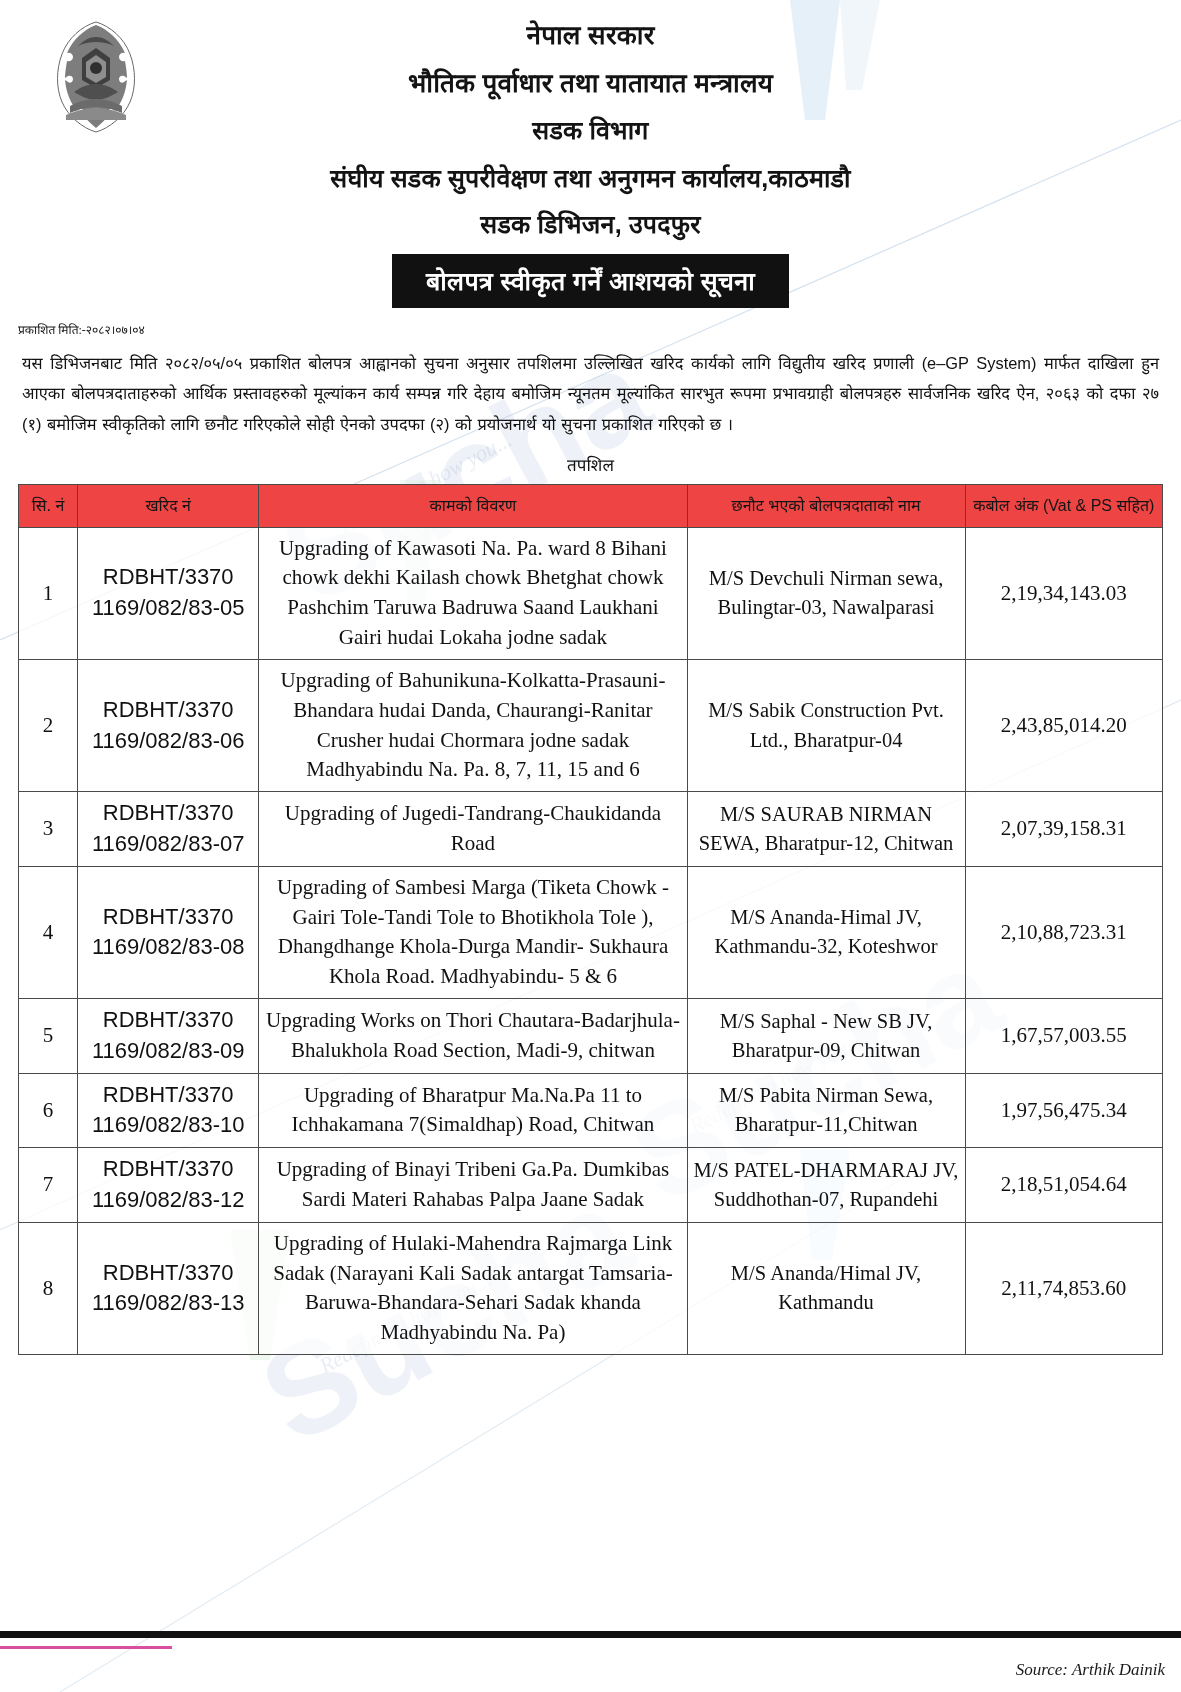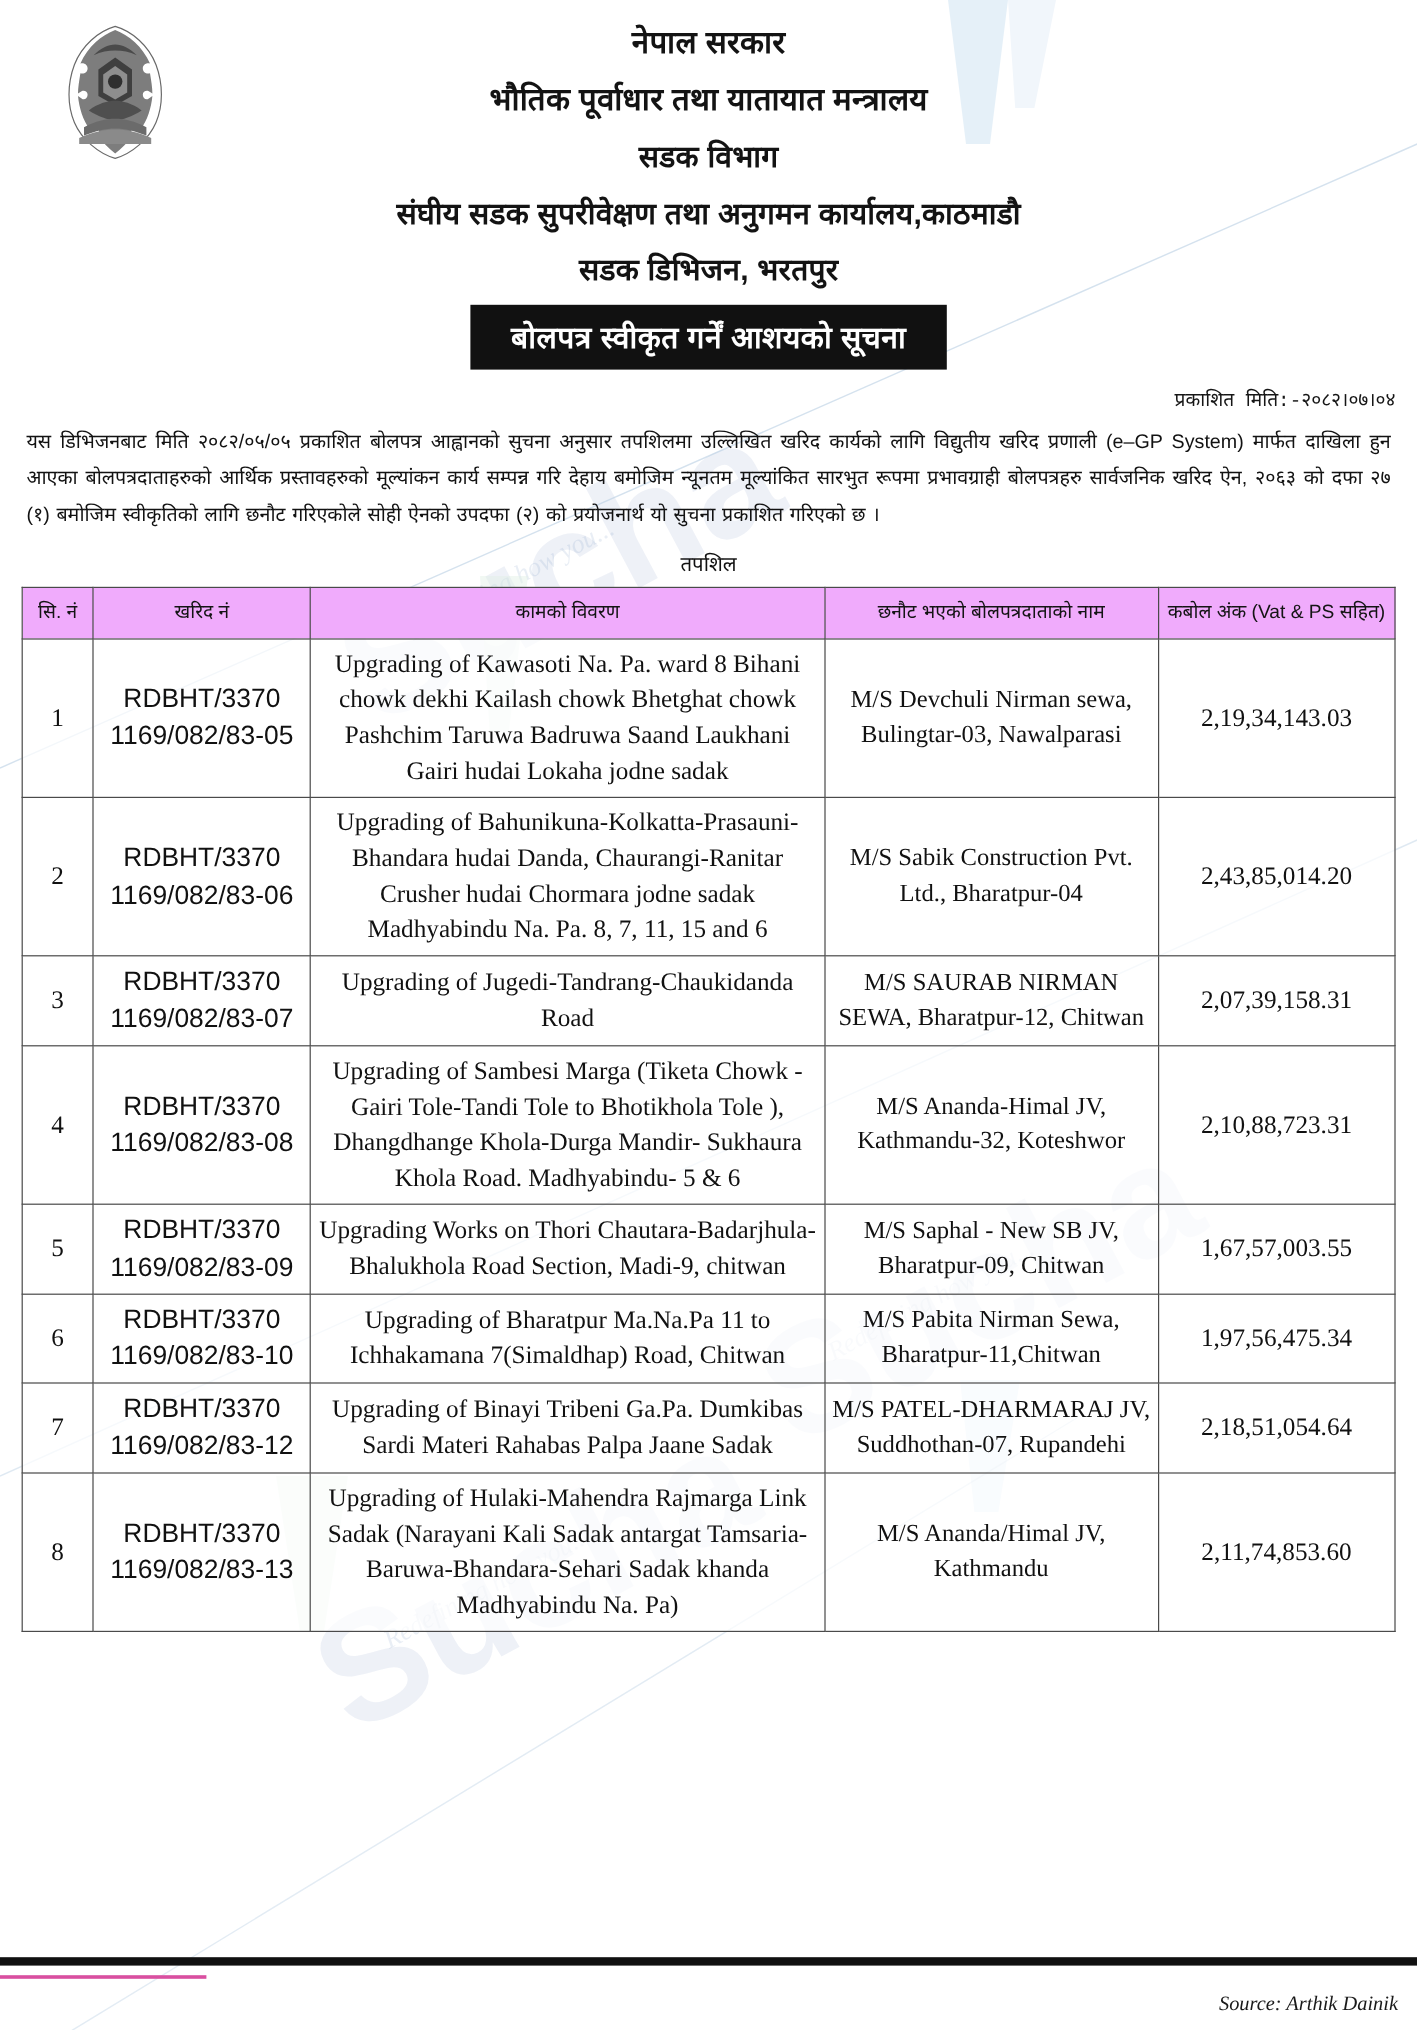--- a/index.html
+++ b/index.html
@@ -83,23 +83,23 @@
     background: #111111;
     color: #ffffff;
     font-family: "Liberation Sans", "DejaVu Sans", sans-serif;
     font-weight: bold;
     font-size: 25px;
     padding: 9px 34px 11px 34px;
     letter-spacing: .4px;
   }
 
   .pub-date {
-    text-align: right;
-    font-family: Liberation Mono, monospace;
-    font-size: 16px;
+    text-align: left;
+    font-family: Liberation Serif, serif;
+    font-size: 12px;
     margin-top: 13px;
     color: #161616;
   }
 
   
   .intro {
     font-family: "Liberation Sans", "DejaVu Sans", sans-serif;
     font-size: 16.4px;
     line-height: 1.85;
     text-align: justify;
@@ -125,21 +125,21 @@
     background: rgba(255,255,255,0.72);
   }
   table.notice th,
   table.notice td {
     border: 1px solid #4a4a4a;
     vertical-align: middle;
     text-align: center;
     padding: 6px 6px;
   }
   table.notice thead th {
-    background: #f0abfc;
+    background: #ef4444;
     font-family: "Liberation Sans", "DejaVu Sans", sans-serif;
     font-weight: normal;
     font-size: 16px;
     line-height: 1.35;
     padding: 10px 4px;
     color: #141414;
   }
   thead th.h-sn { width: 46px; }
   thead th.h-pno { width: 160px; }
   thead th.h-desc { width: 390px; }
@@ -252,21 +252,21 @@
           <path d="M30 88 C40 83 48 81 56 81 C64 81 72 83 82 88 L82 95 C72 91 64 89 56 89 C48 89 40 91 30 95 Z" fill="#6b6b6b"></path>
           <path d="M26 97 C38 92 47 90 56 90 C65 90 74 92 86 97 L86 102 L26 102 Z" fill="#8a8a8a"></path>
         </g>
       </svg>
     </span>
 
     <div class="org-line l1">नेपाल सरकार</div>
     <div class="org-line l2">भौतिक पूर्वाधार तथा यातायात मन्त्रालय</div>
     <div class="org-line l3">सडक विभाग</div>
     <div class="org-line l4">संघीय सडक सुपरीवेक्षण तथा अनुगमन कार्यालय,काठमाडौ</div>
-    <div class="org-line l5">सडक डिभिजन, भरतपुर</div>
+    <div class="org-line l5">सडक डिभिजन, उपदफुर</div>
 
     <div class="banner-wrap">
       <div class="banner">बोलपत्र स्वीकृत गर्नें आशयको  सूचना</div>
     </div>
 
     <div class="pub-date">प्रकाशित मिति:-२०८२।०७।०४</div>
   </div>
 
   <p class="intro">यस डिभिजनबाट मिति २०८२/०५/०५ प्रकाशित बोलपत्र आह्वानको सुचना   अनुसार तपशिलमा उल्लिखित खरिद कार्यको लागि विद्युतीय खरिद प्रणाली (e–GP System) मार्फत दाखिला हुन आएका बोलपत्रदाताहरुको आर्थिक प्रस्तावहरुको मूल्यांकन कार्य सम्पन्न गरि देहाय बमोजिम न्यूनतम मूल्यांकित सारभुत रूपमा प्रभावग्राही बोलपत्रहरु सार्वजनिक खरिद ऐन, २०६३ को दफा २७ (१) बमोजिम स्वीकृतिको लागि छनौट गरिएकोले सोही ऐनको उपदफा (२) को प्रयोजनार्थ यो सुचना प्रकाशित गरिएको छ ।</p>
 

